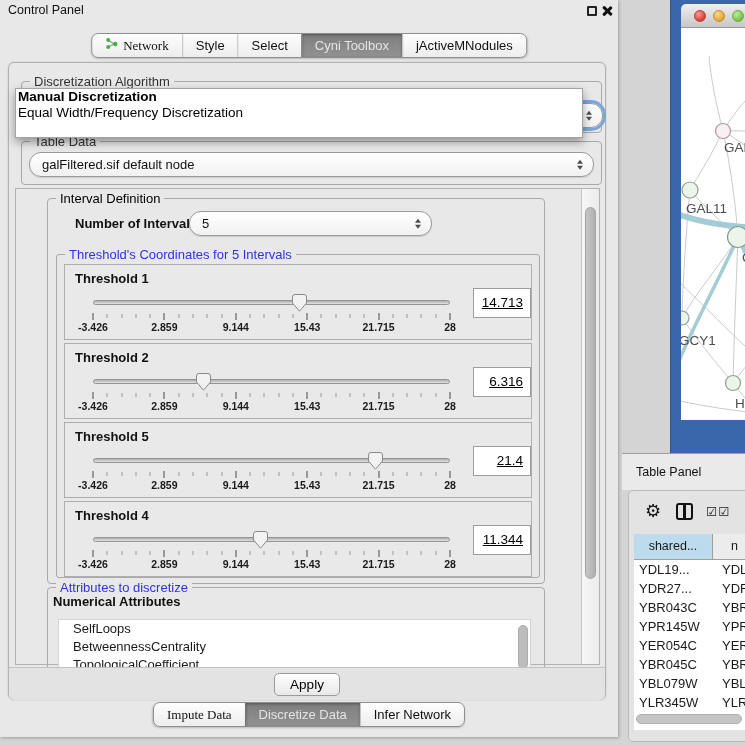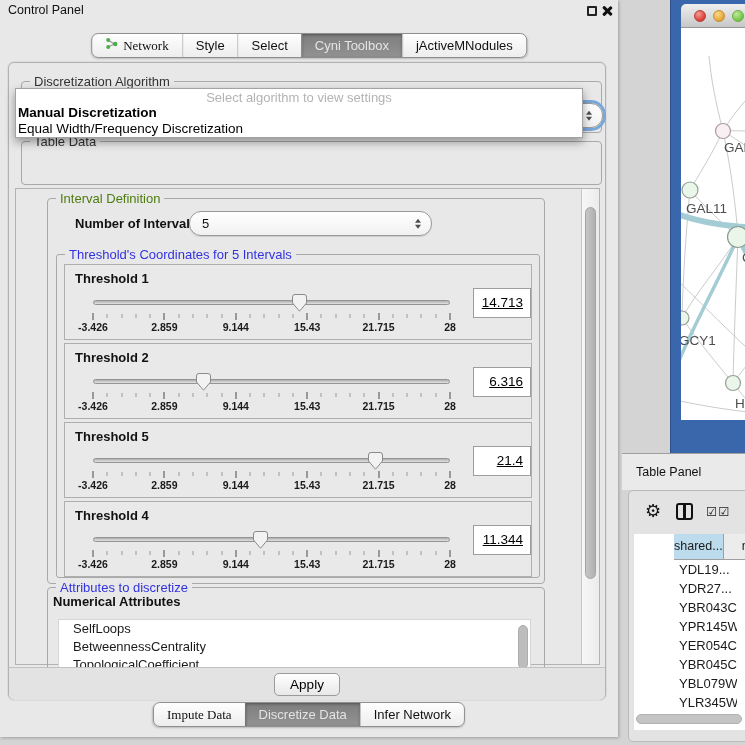--- a/index.html
+++ b/index.html
@@ -22,21 +22,21 @@
   .segbar.bottom { top:702px; }
   .tabseg { display:flex; align-items:center; gap:5px; padding:0 13px; font-size:13px; color:#111; border-left:1px solid #c2c2c2; white-space:nowrap; }
   .tabseg:first-child { border-left:none;font-family:Liberation Serif, serif; }
   .tabseg.selected { background:linear-gradient(#7e7e7e,#929292); color:#e4e4e4; border-left-color:#6f6f6f; box-shadow:inset 0 1px 3px rgba(0,0,0,.35); }
 
   
   #main-panel { position:absolute; left:8px; top:62px; width:598px; height:638px; background:#e8e8e8; border:1px solid #b2b2b2; border-radius:6px; box-shadow:0 0 0 1px #dcdcdc; }
 
   .group { position:absolute; border:1px solid #a9a9a9; border-radius:4px; }
   .glabel { position:absolute; top:-8px; left:8px; background:#e8e8e8; padding:0 4px; font-size:13px; line-height:15px; color:#333; white-space:nowrap; }
-  .glabel.green { color:#4d7c0f; }
+  .glabel.green { color:#000000; }
   .glabel.blue { color:#3232e0; }
 
   
   .combo { position:absolute; height:25px; background:linear-gradient(#ffffff,#f1f1f1); border:1px solid #9a9a9a; border-radius:12px; font-size:13px; line-height:23px; padding-left:12px; color:#111; box-shadow:0 1px 1px rgba(0,0,0,.12); }
   .spin { position:absolute; right:10px; top:50%; transform:translateY(-50%); display:flex; flex-direction:column; gap:2.5px; }
   .spin i { display:block; width:0; height:0; border-left:3.5px solid transparent; border-right:3.5px solid transparent; }
   .spin .up { border-bottom:4.5px solid #4d4d4d; }
   .spin .dn { border-top:4.5px solid #4d4d4d; }
 
   #algo-group { left:12px; top:18px; width:581px; height:52px; }
@@ -93,21 +93,21 @@
 
   
   #tp-header { position:absolute; left:622px; top:453px; width:123px; height:37px; background:#eaeaea; border-top:1px solid #9f9f9f; }
   #tp-header .title { position:absolute; left:14px; top:11px; font-size:12.5px; color:#111; }
   #table-panel { position:absolute; left:628px; top:490px; width:130px; height:252px; background:#e3e3e3; border:1px solid #b9b9b9; border-radius:5px; }
   #tp-toolbar { position:absolute; left:0; top:6px; right:0; height:30px; }
   .gear { position:absolute; left:16px; top:4px; font-size:18px; color:#151515; font-family:"DejaVu Sans", sans-serif; line-height:20px; }
   .cols-icon { position:absolute; left:47px; top:6px; width:17px; height:17px; border:2.5px solid #111; border-radius:3px; }
   .cols-icon::after { content:""; position:absolute; left:50%; top:0; bottom:0; width:2.5px; margin-left:-1.25px; background:#111; }
   .checks { position:absolute; left:77px; top:7px; font-size:12.5px; color:#222; letter-spacing:1px; font-family:"DejaVu Sans", sans-serif; }
-  #tp-table { position:absolute; left:5px; top:43px; width:112px; height:196px; background:#fff; overflow:hidden;padding-left:40px; }
+  #tp-table { position:absolute; left:5px; top:43px; width:112px; height:196px; background:#fff; overflow:hidden; }
   #tp-head-row { display:flex; height:26px; border-bottom:1px solid #9f9f9f; font-size:12.5px; }
   #tp-col1 { width:79px; background:#bcdcee; border-right:1px solid #9f9f9f; text-align:center; line-height:25px; color:#1a1a1a; }
   #tp-col2 { flex:1; background:#ececec; padding-left:18px; line-height:25px; color:#1a1a1a; }
   #tp-rows { height:157px; overflow:hidden; }
   .tp-row { display:flex; height:19px; font-size:13px; line-height:19px; }
   .tp-row .c1 { width:79px; padding-left:5px; white-space:nowrap; overflow:hidden; }
   .tp-row .c2 { flex:1; padding-left:9px; white-space:nowrap; overflow:hidden; }
   #hscroll { position:absolute; left:2px; top:180px; height:10px; width:106px; border-radius:5px; background:#c4c4c4; border:1px solid #b2b2b2; }
 </style>
 </head>
@@ -152,27 +152,33 @@
     <div class="group" id="algo-group">
       <span class="glabel">Discretization Algorithm</span>
     </div>
     <div class="combo" id="algo-combo">
       <span class="spin">
           <i class="up"></i>
           <i class="dn"></i>
         </span>
     </div>
     <div id="algo-popup">
-      <div class="popup-hint">Select algorithm to view settings</div>
       <div class="popup-opt bold">Manual Discretization</div>
       <div class="popup-opt">Equal Width/Frequency Discretization</div>
     </div>
 
     <div class="group" id="tabledata-group">
       <span class="glabel">Table Data</span>
+    </div>
+    <div class="combo" id="tabledata-combo">
+      <span>galFiltered.sif default node</span>
+      <span class="spin">
+          <i class="up"></i>
+          <i class="dn"></i>
+        </span>
     </div>
 
     <div id="viewport">
 
       <div class="group" id="interval-group">
         <span class="glabel green">Interval Definition</span>
         <span id="noi-label">Number of Intervals</span>
         <div class="combo" id="noi-combo">
           <span>5</span>
           <span class="spin">

